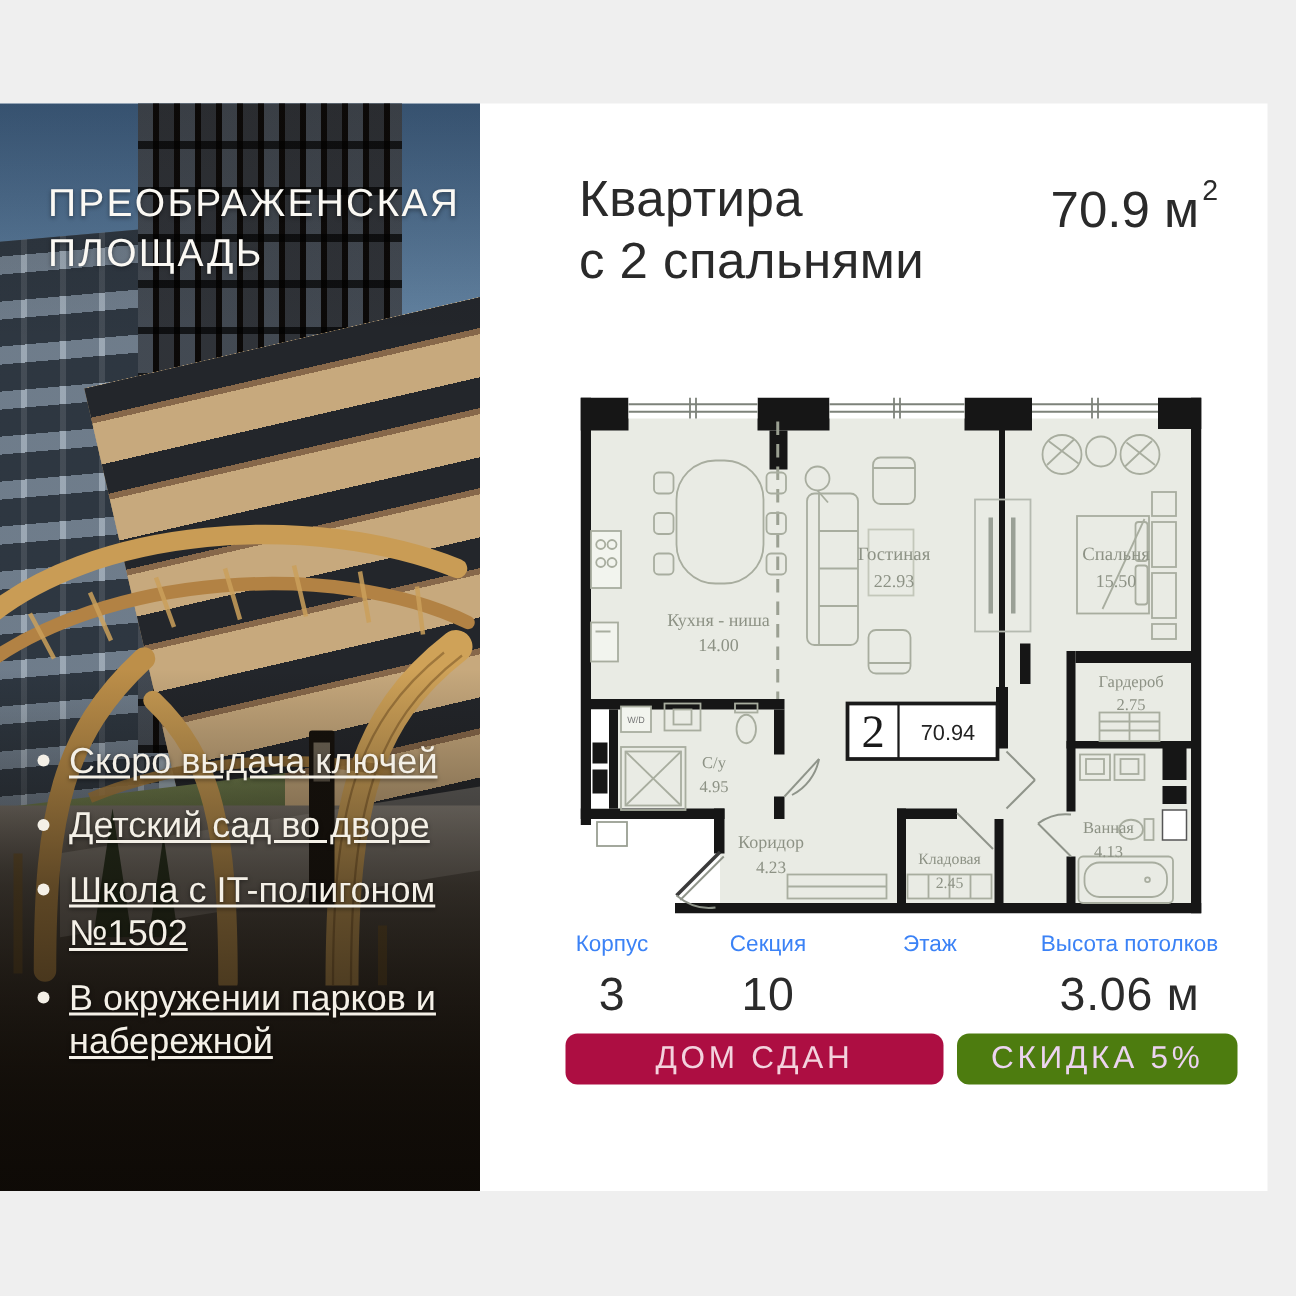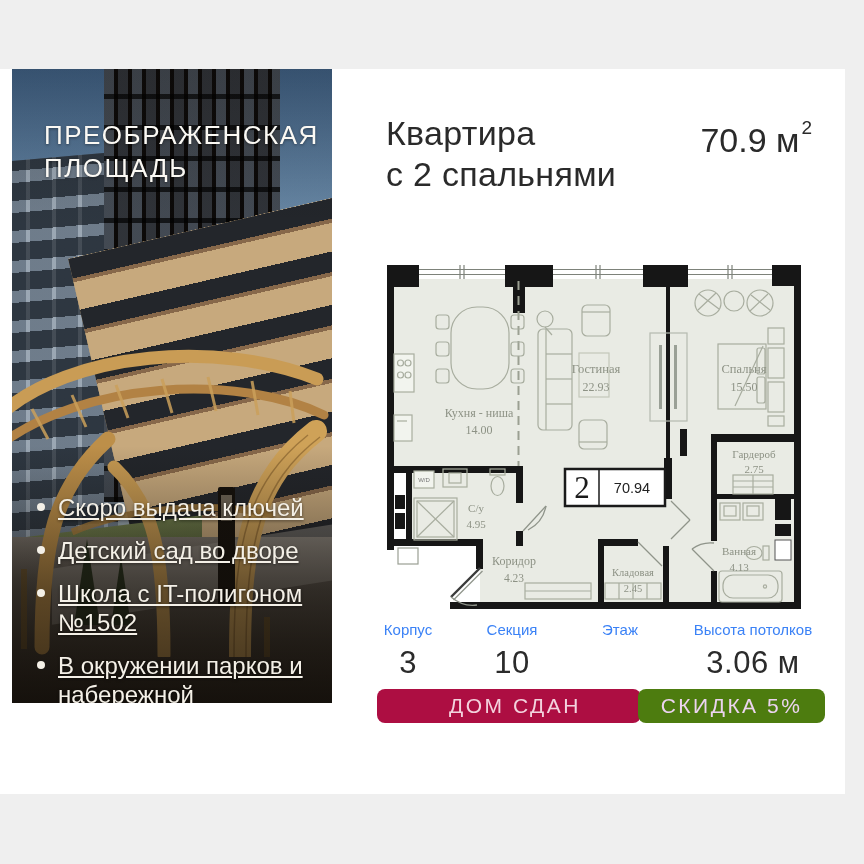--- a/index.html
+++ b/index.html
@@ -1,21 +1,21 @@
 <!DOCTYPE html>
 <html><head>
 <meta charset="utf-8">
 <style>
   html,body{margin:0;padding:0;}
   body{width:864px;height:864px;background:#efefef;position:relative;overflow:hidden;
        font-family:"Liberation Sans",sans-serif;}
   .card{position:absolute;left:0;top:69px;width:845px;height:725px;background:#ffffff;}
 
   
-  .photo{position:absolute;left:12px;top:0;width:320px;height:634px;overflow:hidden;
+  .photo{position:absolute;left:0;top:0;width:320px;height:725px;overflow:hidden;
          background:linear-gradient(180deg,#3f6186 0%,#6d8ca8 26%,#8aa3b5 38%,#9aa9b4 46%);}
   .bldg-left{position:absolute;left:-12px;top:88px;width:118px;height:430px;background:#55606c;
       transform:skewY(-5deg);
       background-image:repeating-linear-gradient(0deg,rgba(25,33,42,.65) 0 18px,rgba(170,190,210,.30) 18px 30px),
                        repeating-linear-gradient(90deg,rgba(225,232,238,.45) 0 4px,rgba(0,0,0,0) 4px 26px);}
   .tower{position:absolute;left:92px;top:-12px;width:176px;height:445px;background:#272220;
       background-image:repeating-linear-gradient(0deg,rgba(0,0,0,.7) 0 5px,rgba(0,0,0,0) 5px 31px),
                        repeating-linear-gradient(90deg,rgba(120,150,180,.34) 0 10px,rgba(10,8,7,.95) 10px 14px,rgba(70,95,120,.28) 14px 24px,rgba(10,8,7,.95) 24px 28px);}
   .bldg-right{position:absolute;right:-48px;top:118px;width:320px;height:440px;background:#c7a97d;
       transform:rotate(-13deg);transform-origin:top right;
@@ -48,21 +48,21 @@
   .view .tri{width:0;height:0;border-left:11px solid transparent;border-right:11px solid transparent;
       border-bottom:10px solid #9c9c9a;margin:0 auto 3px auto;}
   .view .txt{font-size:19px;color:#8f8f8d;white-space:nowrap;}
   .plan{position:absolute;left:67px;top:196px;}
 
   .stat{position:absolute;top:552px;text-align:center;color:#2b2b2b;}
   .stat .lbl{font-size:15px;color:#3b82f6;}
   .stat .val{font-size:31px;margin-top:7px;letter-spacing:.5px;}
   .chip{position:absolute;top:620px;height:34px;border-radius:8px;display:flex;align-items:center;justify-content:center;
         font-size:21px;letter-spacing:2.5px;cursor:pointer;}
-  .chip1{left:57px;width:252px;background:#ad0e42;color:#f3d2dd;padding-left:12px;}
+  .chip1{left:57px;width:252px;background:#ad0e42;color:#f3d2dd;}
   .chip2{left:318px;width:187px;background:#4d7c0f;color:#ecd4f0;}
 </style>
 </head>
 <body>
 
 <div class="card">
 
   <div class="photo">
     <div class="bldg-left"></div>
     <div class="tower"></div>

